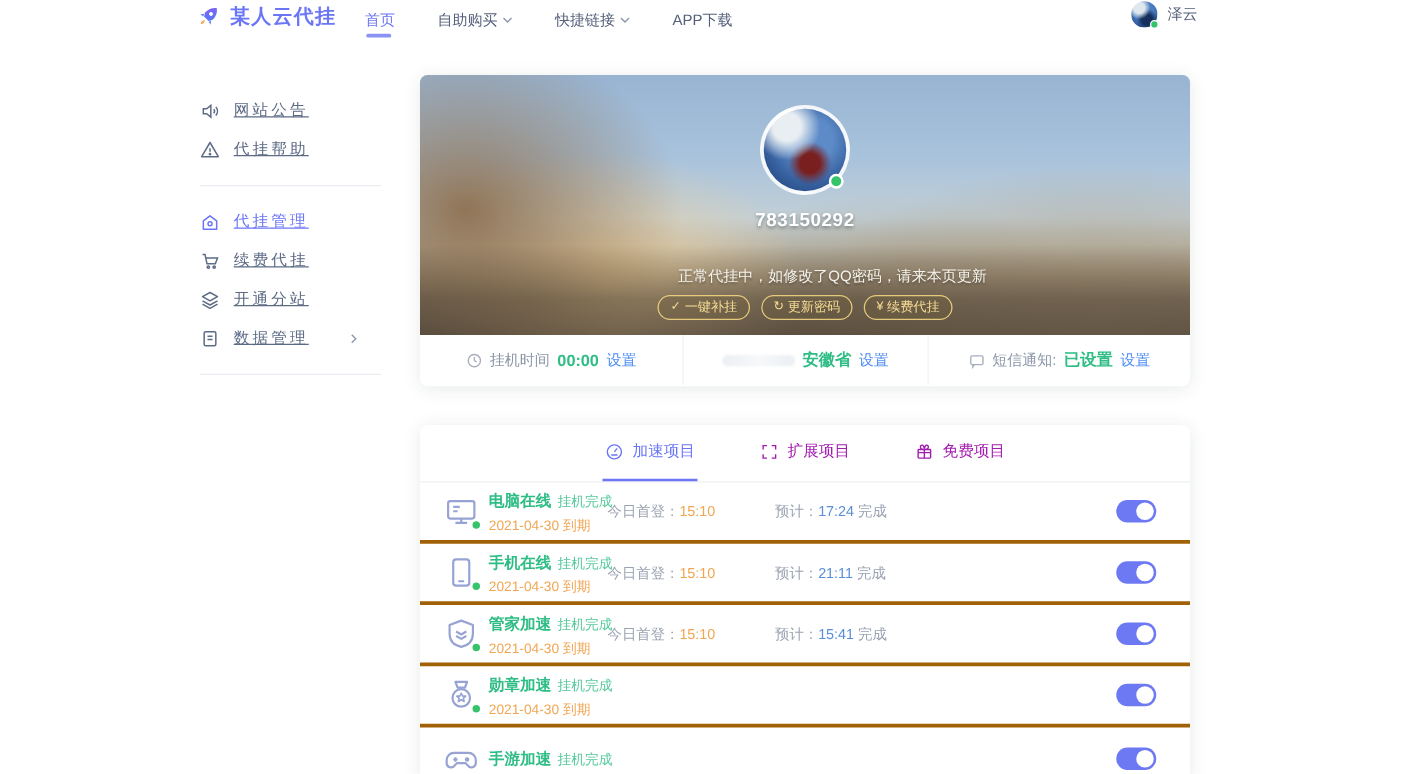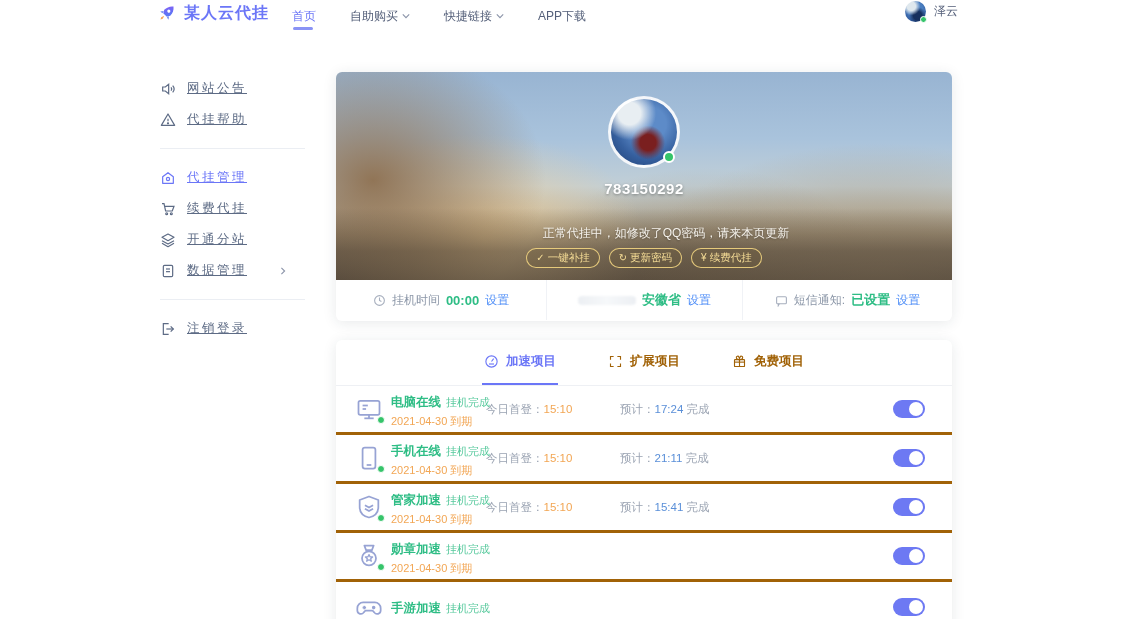--- a/index.html
+++ b/index.html
@@ -25,21 +25,21 @@
 
   
   .sidebar { position:absolute; left:160px; top:73px; width:145px; font-size:12.5px; color:#5d6b85; }
   .side-item { height:31px; display:flex; align-items:center; gap:11px; letter-spacing:2.5px; cursor:pointer; position:relative;text-decoration:underline; }
   .side-item .ic { width:16px; height:16px; flex:0 0 16px; display:flex; align-items:center; justify-content:center; }
   .side-item.active { color:#6b76f7; }
   .side-div { border-top:1px solid #ebeef3; margin:13px 0; }
   .side-item .sub-arrow { position:absolute; right:18px; width:8px; height:8px; }
 
   
-  .card1 { position:absolute; left:336px; top:72px; width:616px; height:249px; border-radius:6px; background:#fff; box-shadow:0 2px 14px rgba(31,45,61,.10); }
+  .card1 { position:absolute; left:336px; top:60px; width:616px; height:249px; border-radius:6px; background:#fff; box-shadow:0 2px 14px rgba(31,45,61,.10); }
   .banner { height:208px; border-radius:6px 6px 0 0; position:relative; overflow:hidden;
     background:
       radial-gradient(ellipse 240px 190px at 6% 52%, rgba(142,112,80,.95), rgba(142,112,80,0) 72%),
       radial-gradient(ellipse 230px 150px at 24% 80%, rgba(238,206,152,.85), rgba(238,206,152,0) 70%),
       radial-gradient(ellipse 340px 180px at 88% 95%, rgba(168,148,118,.8), rgba(168,148,118,0) 70%),
       radial-gradient(ellipse 260px 160px at 60% 100%, rgba(150,130,100,.6), rgba(150,130,100,0) 70%),
       linear-gradient(180deg,#98b4d2 0%,#a9c3dc 32%,#c2cfd6 55%,#b3a58b 78%,#8d7d68 100%); }
   .banner::after { content:""; position:absolute; left:0; right:0; bottom:0; height:72px;
     background:linear-gradient(180deg, rgba(58,48,38,0) 0%, rgba(58,48,38,.5) 60%, rgba(48,40,32,.55) 100%); }
   .banner-avatar { position:absolute; left:50%; top:24px; transform:translateX(-50%); width:72px; height:72px; border-radius:50%;
@@ -59,22 +59,22 @@
   .info-sec { display:flex; align-items:center; justify-content:center; gap:6px; }
   .info-sec + .info-sec { border-left:1px solid #f0f2f6; }
   .sec1 { width:210px; } .sec2 { width:196px; } .sec3 { width:210px; }
   .green-val { color:#2ebd85; font-weight:bold; font-size:13px; }
   .set-link { color:#4f8ef7; cursor:pointer; }
   .redact { width:58px; height:9px; border-radius:4px; background:linear-gradient(90deg,#eceff3,#f6f8fa,#eceff3); filter:blur(1px); }
   .iico { width:13px; height:13px; display:inline-flex; }
 
   
   .card2 { position:absolute; left:336px; top:340px; width:616px; height:310px; border-radius:6px; background:#fff; box-shadow:0 2px 14px rgba(31,45,61,.10); }
-  .tabs { height:46px; border-bottom:1px solid #eef0f4; display:flex; justify-content:center; gap:48px;font-weight:bold; }
-  .tab { display:flex; align-items:center; gap:7px; font-size:12.5px; color:#a16207; cursor:pointer; border-bottom:2px solid transparent; padding:0 2px; }
+  .tabs { height:46px; border-bottom:1px solid #eef0f4; display:flex; justify-content:center; gap:48px; }
+  .tab { display:flex; align-items:center; gap:7px; font-size:12.5px; color:#a21caf; cursor:pointer; border-bottom:2px solid transparent; padding:0 2px; }
   .tab .tic { width:15px; height:15px; display:flex; }
   .tab.active { color:#6b76f7; border-bottom-color:#6b76f7; }
 
   .rowlist { }
   .prow { height:49px; border-bottom:3px solid #a16207; position:relative; display:flex; align-items:center; }
   .prow:last-child { border-bottom:none; }
   .prow .picon { position:absolute; left:19px; width:28px; height:28px; color:#97a3d4; }
   .prow .picon .dot { position:absolute; right:-2px; bottom:-1px; width:8px; height:8px; border-radius:50%; background:#35c46a; border:1.5px solid #fff; }
   .prow .tcol { position:absolute; left:55px; line-height:1.5; }
   .ptitle { color:#2ebd85; font-size:12.5px; font-weight:bold; }
@@ -203,30 +203,20 @@
         </svg>
     </span>
     <span>数据管理</span>
     <span class="sub-arrow">
       <svg viewBox="0 0 10 10" width="8" height="8">
           <polyline points="3,1 7,5 3,9" fill="none" stroke="#8b94a9" stroke-width="1.4"></polyline>
         </svg>
     </span>
   </div>
   <div class="side-div"></div>
-  <div class="side-item">
-    <span class="ic">
-      <svg width="16" height="16" viewBox="0 0 24 24" fill="none" stroke="currentColor" stroke-width="1.8">
-          <path d="M13 4H5v16h8"></path>
-          <path d="M16 8l4 4-4 4"></path>
-          <line x1="9.5" y1="12" x2="20" y2="12"></line>
-        </svg>
-    </span>
-    <span>注销登录</span>
-  </div>
 </div>
 
 <div class="card1">
   <div class="banner">
     <div class="banner-avatar">
       <span class="dot"></span>
     </div>
     <div class="banner-id">783150292</div>
     <div class="banner-status">正常代挂中，如修改了QQ密码，请来本页更新</div>
     <div class="banner-actions">

